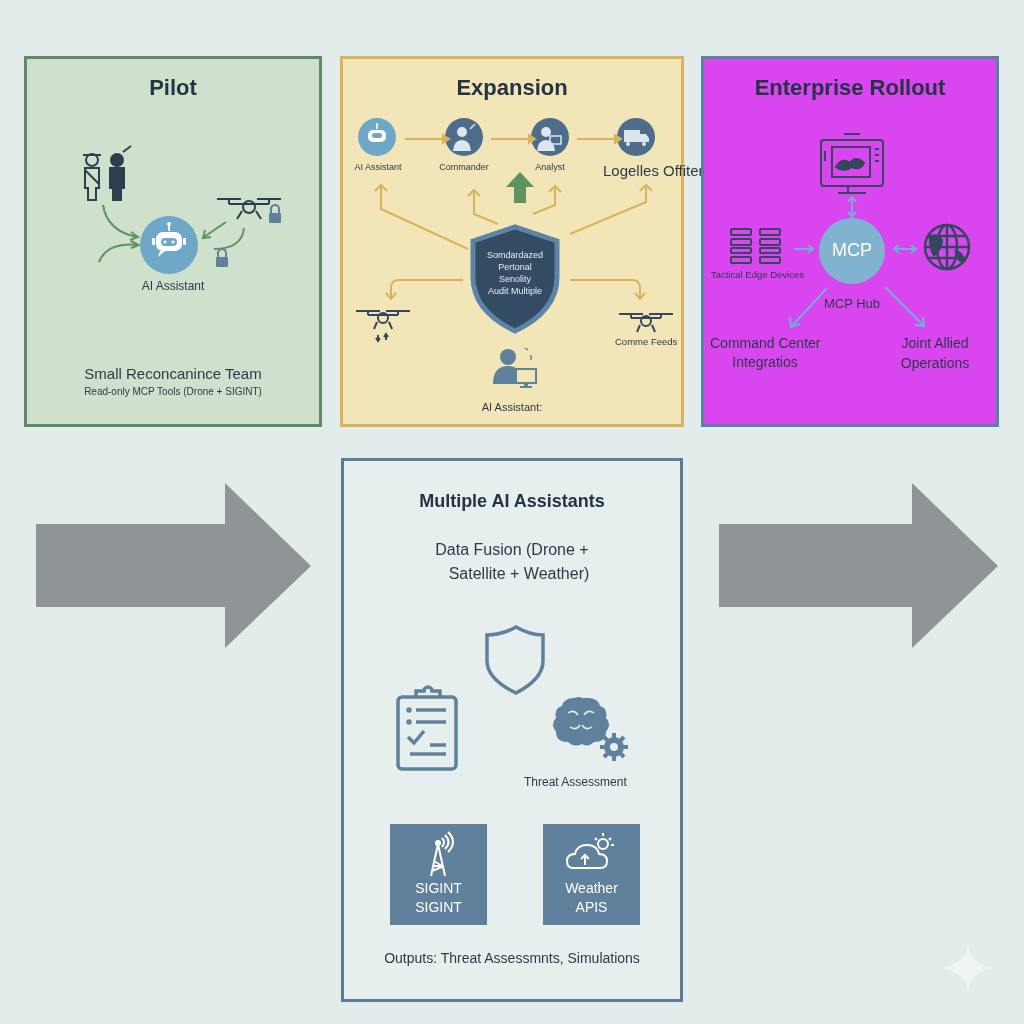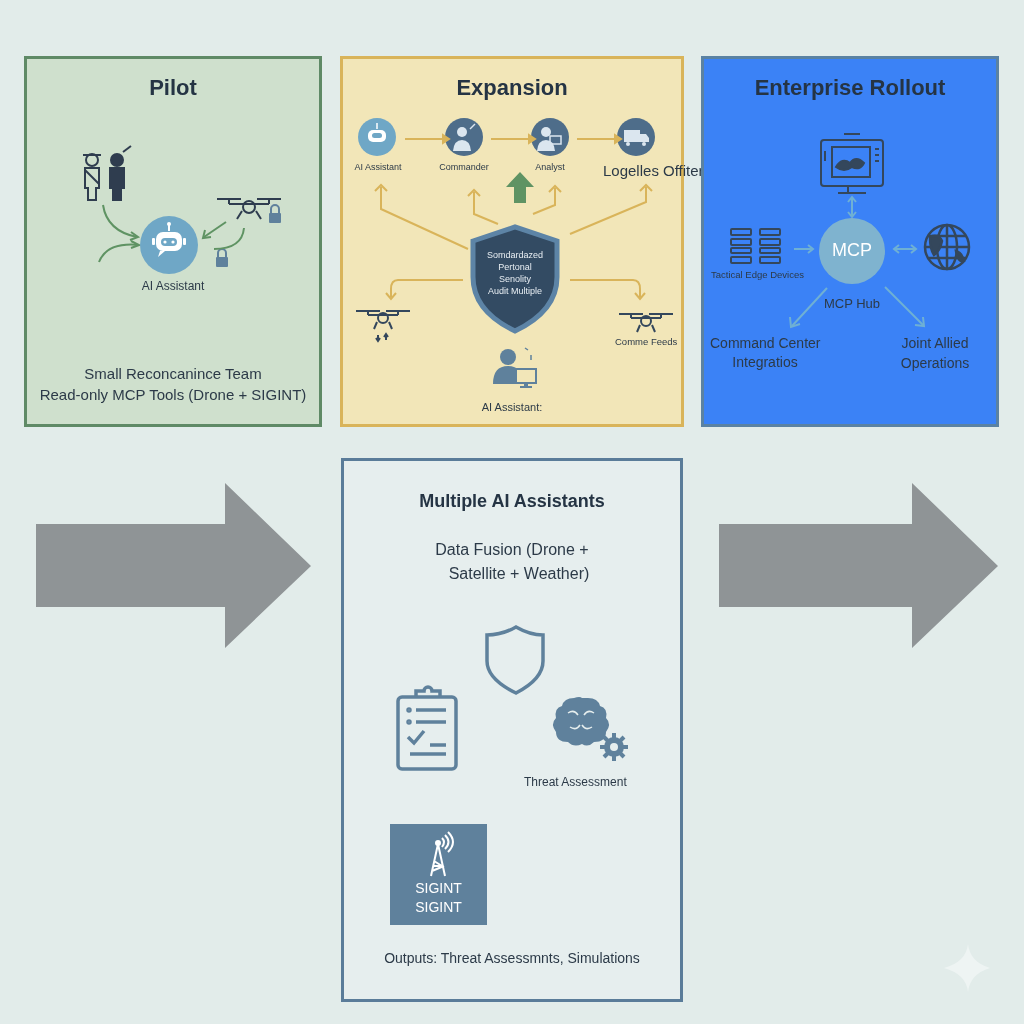--- a/index.html
+++ b/index.html
@@ -5,21 +5,21 @@
   html, body { margin: 0; padding: 0; }
   body {
     width: 1024px; height: 1024px; position: relative; overflow: hidden;
     background: #e2ecea;
     font-family: "Liberation Sans", "DejaVu Sans", sans-serif;
     color: #263445;
   }
   .panel { position: absolute; box-sizing: border-box; border: 3px solid; }
   .panel-pilot { left: 24px; top: 56px; width: 298px; height: 371px; background: #cfe0cd; border-color: #5f8a66; }
   .panel-exp { left: 340px; top: 56px; width: 344px; height: 371px; background: #f2e6b8; border-color: #d9b45a; }
-  .panel-ent { left: 701px; top: 56px; width: 298px; height: 371px; background: #3b82f6; border-color: #5a82a3; }
+  .panel-ent { left: 701px; top: 56px; width: 298px; height: 371px; background: #d946ef; border-color: #5a82a3; }
   .panel-multi { left: 341px; top: 458px; width: 342px; height: 544px; background: #e6eeee; border-color: #5a7c99; }
   .abs { position: absolute; }
   .title { position: absolute; left: 0; right: 0; text-align: center; font-weight: bold; color: #253444; }
   .lbl { position: absolute; white-space: nowrap; color: #2c3a48; }
   .center { text-align: center; }
   svg.ov { position: absolute; left: 0; top: 0; overflow: visible; }
   .tile { position: absolute; width: 97px; height: 101px; background: #5f819c; color: #fff; text-align: center; }
   .tile .t { position: absolute; left: 0; right: 0; font-size: 14px; line-height: 19px; }
   .shield-text { position: absolute; left: 0; right: 0; text-align: center; color: #e8eef3; font-size: 9px; line-height: 12.5px; }
 </style>
@@ -77,21 +77,21 @@
       <rect x="134" y="179" width="16" height="8" rx="4" fill="#6fa7c6"></rect>
       <circle cx="138" cy="183" r="1.6" fill="#fff"></circle>
       <circle cx="146" cy="183" r="1.6" fill="#fff"></circle>
       <rect x="125" y="179" width="3" height="7" rx="1" fill="#fff"></rect>
       <rect x="156" y="179" width="3" height="7" rx="1" fill="#fff"></rect>
     </g>
   </svg>
 
   <div class="lbl center" style="left:0;right:0;top:220px;font-size:12px;">AI Assistant</div>
   <div class="lbl center" style="left:0;right:0;top:306px;font-size:15px;">Small Reconcanince Team</div>
-  <div class="lbl center" style="left:0;right:0;top:327px;font-size:15px;">Read-only MCP Tools (Drone + SIGINT)</div>
+  <div class="lbl center" style="left:0;right:0;top:327px;font-size:10px;">Read-only MCP Tools (Drone + SIGINT)</div>
 </div>
 
 <div class="panel panel-exp">
   <div class="title" style="top:16px;font-size:22px;">Expansion</div>
 
   <svg class="ov" width="344" height="371">
 
     <g>
       <circle cx="34" cy="78" r="19" fill="#6fa7c6"></circle>
       <rect x="25" y="71" width="18" height="12" rx="5" fill="#fff"></rect>
@@ -292,15 +292,27 @@
       <g stroke="#ffffff" stroke-width="2" fill="none">
         <path d="M48 20 L41 52 M48 20 L55 52 M43 42 h10 M42 47 l12 -5 M44 37 l8 5"></path>
         <circle cx="48" cy="19" r="2" fill="#ffffff"></circle>
         <path d="M52 14 q4 4 0 9 M55 11 q7 7 0 14 M58 8 q10 10 0 20"></path>
       </g>
     </svg>
     <div class="t" style="top:55px;">SIGINT</div>
     <div class="t" style="top:74px;">SIGINT</div>
   </div>
 
+  <div class="tile" style="left:199px;top:363px;">
+    <svg width="97" height="101" style="position:absolute;left:0;top:0;">
+      <g stroke="#ffffff" stroke-width="2" fill="none">
+        <path d="M30 44 q-6 0 -6 -7 q0 -7 8 -7 q2 -9 12 -9 q10 0 12 9 q8 0 8 7 q0 7 -7 7 z"></path>
+        <path d="M42 41 v-9 M38 35 l4 -4 l4 4"></path>
+        <circle cx="60" cy="20" r="5"></circle>
+        <path d="M60 9 v3 M68 14 l-2 2 M71 21 h-3 M52 14 l2 2"></path>
+      </g>
+    </svg>
+    <div class="t" style="top:55px;">Weather</div>
+    <div class="t" style="top:74px;">APIS</div>
+  </div>
 
   <div class="lbl center" style="left:0;right:0;top:489px;font-size:14px;">Outputs: Threat Assessmnts, Simulations</div>
 </div>
 
 </body></html>

